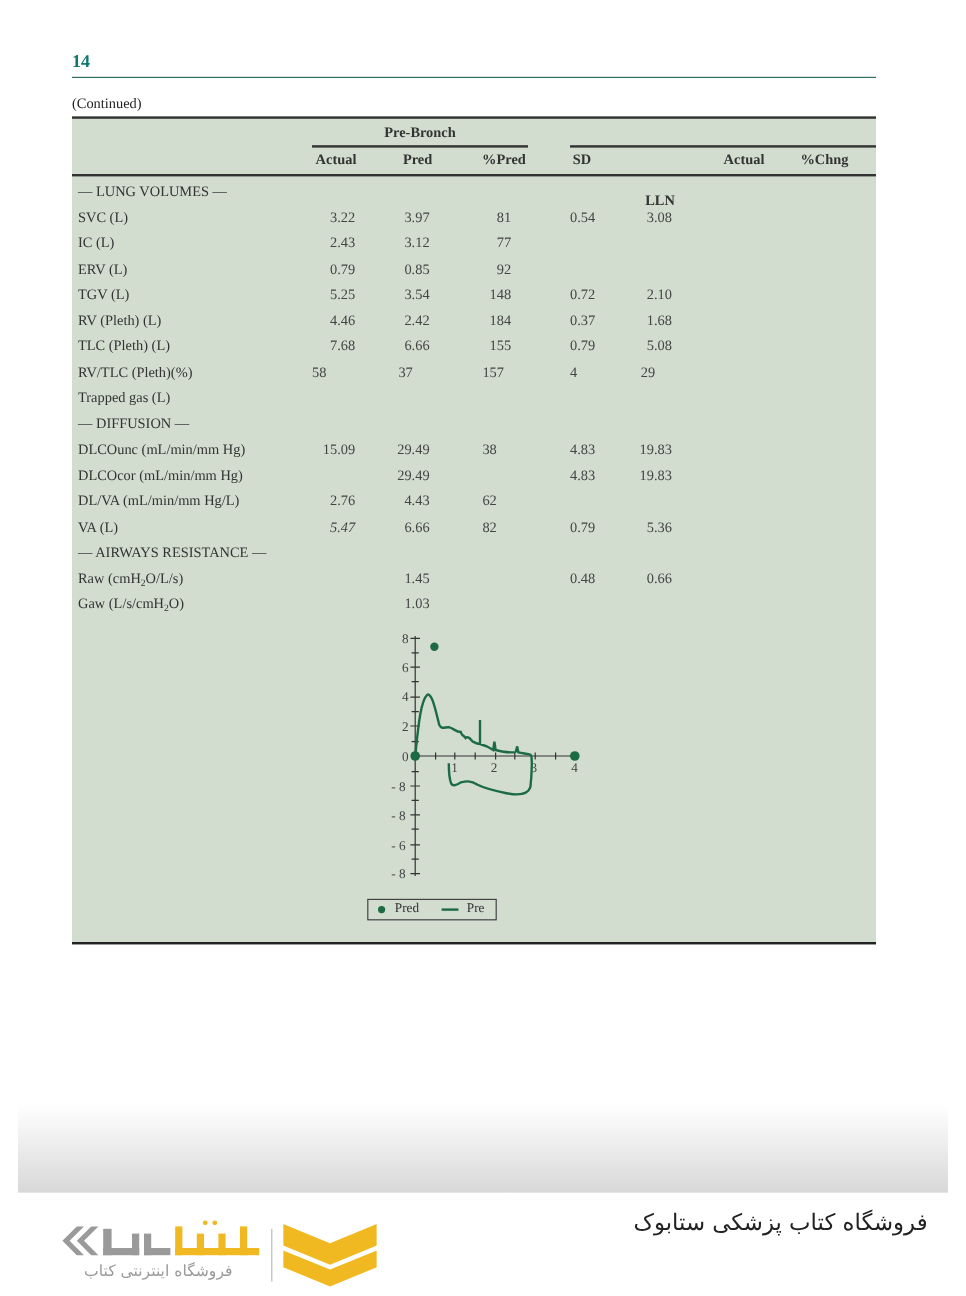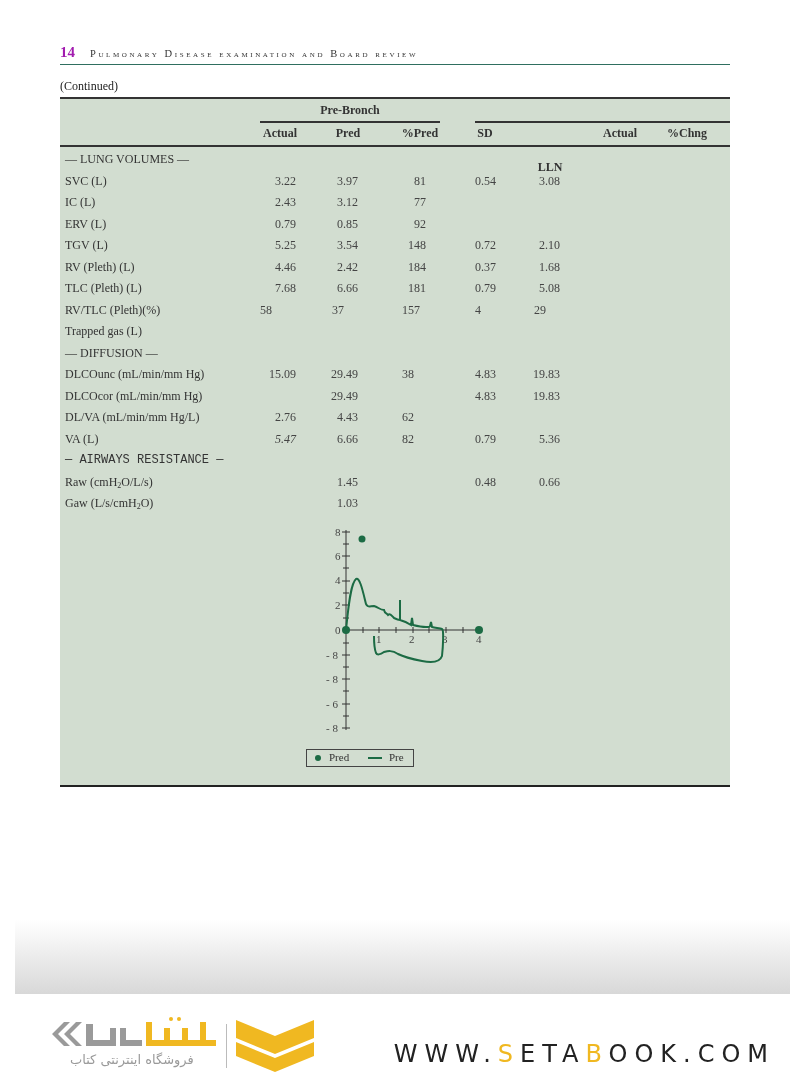--- a/index.html
+++ b/index.html
@@ -1,20 +1,20 @@
 <!DOCTYPE html>
 <html><head>
 <meta charset="utf-8">
 <style>
   html, body { margin:0; padding:0; }
   body { width:805px; height:1080px; background:#ffffff; position:relative; overflow:hidden;
          font-family:"Liberation Serif", "DejaVu Serif", serif; color:#333; }
   .running-head { position:absolute; left:60px; top:44px; width:670px; height:20px;
                   border-bottom:1px solid #2f6f60; }
-  .page-num { position:absolute; left:0; top:0; font-size:15px; font-weight:bold; color:#a21caf; }
+  .page-num { position:absolute; left:0; top:0; font-size:15px; font-weight:bold; color:#0f766e; }
   .book-title { position:absolute; left:30px; top:4px; font-size:10.5px; letter-spacing:2.6px;
                 font-variant:small-caps; text-transform:none; color:#333; }
   .continued { position:absolute; left:60px; top:79px; font-size:12px; color:#222; }
   .panel { position:absolute; left:60px; top:97px; width:670px; height:686px; background:#d2ddd0;
            border-top:2px solid #333; border-bottom:2px solid #222; }
   .hdr-rule { position:absolute; height:1.5px; background:#333; }
   .hdr { position:absolute; font-size:12px; font-weight:bold; color:#333; text-align:center; }
   .cell { position:absolute; font-size:12px; color:#444; white-space:nowrap; }
   .lbl { position:absolute; left:5px; font-size:12px; color:#333; white-space:nowrap; }
   .num-r { text-align:right; }
@@ -38,21 +38,20 @@
   .logo-sep { position:absolute; left:226px; top:30px; width:1px; height:44px; background:#bbb; }
   .logo-word { position:absolute; left:50px; top:22px; width:170px; height:36px; }
   .logo-sub { position:absolute; left:70px; top:58px; font-family:"DejaVu Sans", sans-serif; font-size:13px;
               color:#9a9a9a; direction:rtl; }
 </style>
 </head>
 <body>
 
 <div class="running-head">
   <span class="page-num">14</span>
-  <span class="book-title">Pulmonary Disease examination and Board review</span>
 </div>
 
 <div class="continued">(Continued)</div>
 
 <div class="panel">
 
   <div class="hdr" style="left:200px; top:4px; width:180px;">Pre-Bronch</div>
   <div class="hdr-rule" style="left:200px; top:22px; width:180px;"></div>
   <div class="hdr-rule" style="left:415px; top:22px; width:255px;"></div>
 
@@ -96,21 +95,21 @@
     <div class="lbl" style="top:161px;">RV (Pleth) (L)</div>
     <div class="cell num-r" style="left:196px; top:161px; width:40px;">4.46</div>
     <div class="cell num-r" style="left:258px; top:161px; width:40px;">2.42</div>
     <div class="cell num-r" style="left:336px; top:161px; width:30px;">184</div>
     <div class="cell" style="left:415px; top:161px;">0.37</div>
     <div class="cell num-r" style="left:460px; top:161px; width:40px;">1.68</div>
 
     <div class="lbl" style="top:182px;">TLC (Pleth) (L)</div>
     <div class="cell num-r" style="left:196px; top:182px; width:40px;">7.68</div>
     <div class="cell num-r" style="left:258px; top:182px; width:40px;">6.66</div>
-    <div class="cell num-r" style="left:336px; top:182px; width:30px;">181</div>
+    <div class="cell num-r" style="left:336px; top:182px; width:30px;">155</div>
     <div class="cell" style="left:415px; top:182px;">0.79</div>
     <div class="cell num-r" style="left:460px; top:182px; width:40px;">5.08</div>
 
     <div class="lbl" style="top:204px;">RV/TLC (Pleth)(%)</div>
     <div class="cell" style="left:200px; top:204px;">58</div>
     <div class="cell" style="left:272px; top:204px;">37</div>
     <div class="cell" style="left:342px; top:204px;">157</div>
     <div class="cell" style="left:415px; top:204px;">4</div>
     <div class="cell" style="left:474px; top:204px;">29</div>
 
@@ -135,21 +134,21 @@
     <div class="cell num-r" style="left:258px; top:311px; width:40px;">4.43</div>
     <div class="cell" style="left:342px; top:311px;">62</div>
 
     <div class="lbl" style="top:333px;">VA (L)</div>
     <div class="cell num-r" style="left:196px; top:333px; width:40px;font-style:italic;">5.47</div>
     <div class="cell num-r" style="left:258px; top:333px; width:40px;">6.66</div>
     <div class="cell" style="left:342px; top:333px;">82</div>
     <div class="cell" style="left:415px; top:333px;">0.79</div>
     <div class="cell num-r" style="left:460px; top:333px; width:40px;">5.36</div>
 
-    <div class="lbl" style="top:354px;font-family:Liberation Mono, monospace;">— AIRWAYS RESISTANCE —</div>
+    <div class="lbl" style="top:354px;">— AIRWAYS RESISTANCE —</div>
 
     <div class="lbl" style="top:376px;"><span>Raw (cmH</span><span class="sub">2</span><span>O/L/s)</span></div>
     <div class="cell num-r" style="left:258px; top:376px; width:40px;">1.45</div>
     <div class="cell" style="left:415px; top:376px;">0.48</div>
     <div class="cell num-r" style="left:460px; top:376px; width:40px;">0.66</div>
 
     <div class="lbl" style="top:397px;"><span>Gaw (L/s/cmH</span><span class="sub">2</span><span>O)</span></div>
     <div class="cell num-r" style="left:258px; top:397px; width:40px;">1.03</div>
   </div>
 
@@ -239,14 +238,14 @@
       <circle cx="121" cy="3" r="2"></circle>
       <circle cx="129" cy="3" r="2"></circle>
     </g>
   </svg>
   <div class="logo-sub">فروشگاه اینترنتی کتاب</div>
   <div class="logo-sep"></div>
   <svg class="logo-chevron" viewBox="0 0 78 56">
     <polygon points="0,2 39,18 78,2 78,20 39,36 0,20" fill="#f0b821"></polygon>
     <polygon points="0,24 39,40 78,24 78,38 39,54 0,38" fill="#f0b821"></polygon>
   </svg>
-  <div class="url"><span>WWW.</span><span class="acc">S</span><span>ETA</span><span class="acc">B</span><span>OOK.COM</span></div>
+  <div class="fa-store">فروشگاه کتاب پزشکی ستابوک</div>
 </div>
 
 </body></html>

